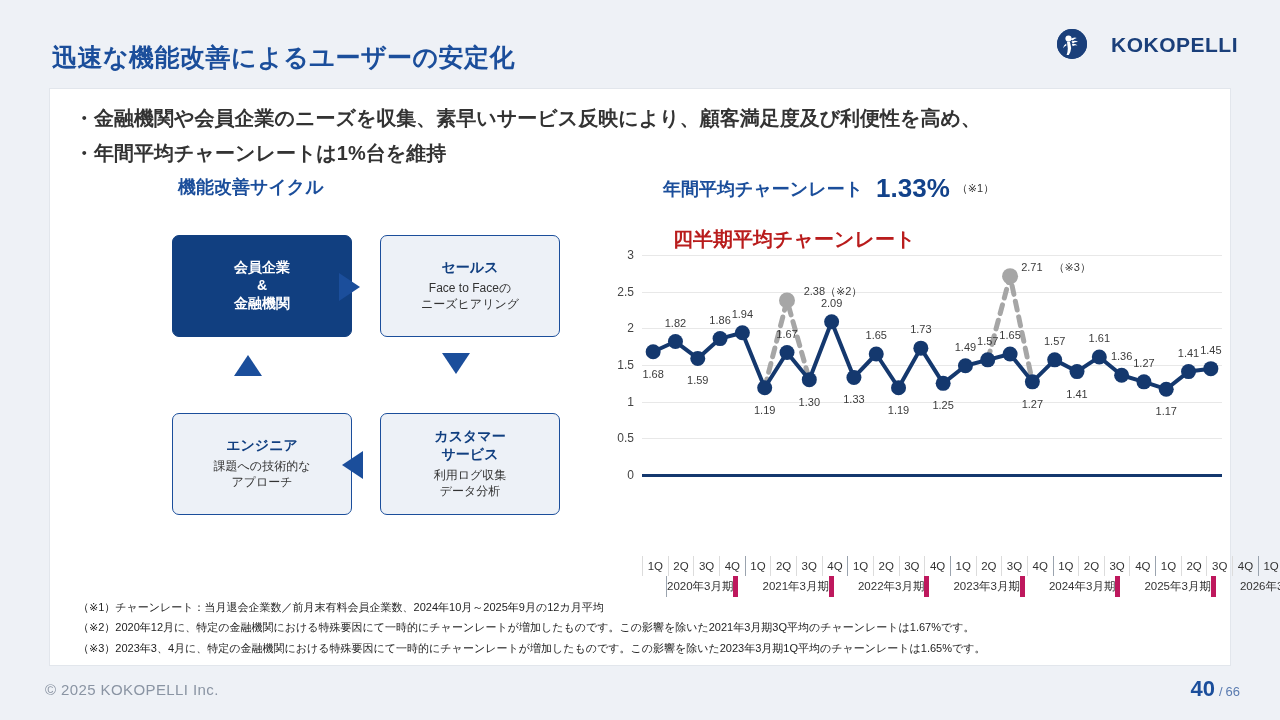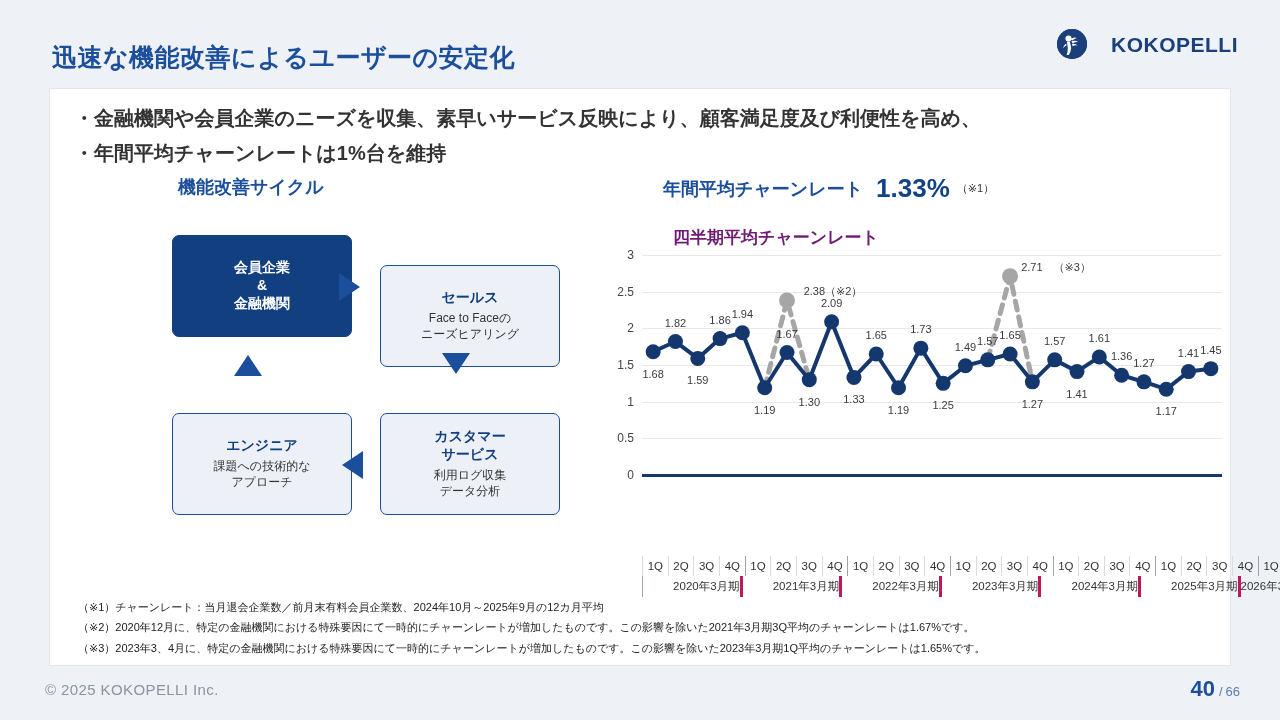--- a/index.html
+++ b/index.html
@@ -73,21 +73,21 @@
   }
   .node.filled { background: #113f80; border-color: #113f80; }
   .node .nt {
     font-size: 14px; font-weight: bold; color: #113f80; line-height: 1.28;
   }
   .node.filled .nt { color: #ffffff; }
   .node .ns {
     font-size: 12px; color: #333; line-height: 1.4; margin-top: 3px;
   }
   .n-tl { left: 0; top: 0; }
-  .n-tr { left: 208px; top: 0; margin-top: 30px; }
+  .n-tr { left: 208px; top: 0; }
   .n-bl { left: 0; top: 178px; }
   .n-br { left: 208px; top: 178px; }
 
   .tri { position: absolute; width: 0; height: 0; }
   .tri-right {
     left: 167px; top: 38px;
     border-top: 14px solid transparent; border-bottom: 14px solid transparent;
     border-left: 21px solid #1b4e9b;
   }
   .tri-down {
@@ -116,21 +116,21 @@
     font-size: 18px; font-weight: bold; color: #1b4e9b;
   }
   .rate-headline .rh-val {
     font-size: 26px; font-weight: bold; color: #12428a; margin-left: 13px;
   }
   .rate-headline .rh-note {
     font-size: 11px; color: #333; margin-left: 7px;
   }
   .chart-title {
     position: absolute; left: 103px; top: 51px;
-    font-size: 17px; font-weight: bold; color: #701a75;
+    font-size: 20px; font-weight: bold; color: #b91c1c;
     white-space: nowrap;
   }
 
   .chartbox { position: absolute; left: 72px; top: 80px; width: 580px; height: 220px; }
 
   .legend {
     position: absolute; left: 40px; top: -3px; width: 540px;
     display: flex; align-items: center; font-size: 11px; color: #444;
   }
   .lg { display: flex; align-items: center; gap: 5px; }
@@ -166,22 +166,22 @@
   
   .xaxis { position: absolute; left: 72px; top: 381px; width: 580px; }
   .xrow1, .xrow2 { display: flex; width: 668px; }
   .xq {
     flex: 1 1 0; text-align: center; font-size: 11.5px; color: #333;
     border-right: 1px solid #dcdcdc; line-height: 20px;
   }
   .xq.sep-major { border-right: 1px solid #9aa3ae; }
   .xq:first-child { border-left: 1px solid #dcdcdc; }
   .xy {
-    text-align: right; font-size: 11.5px; color: #333; line-height: 21px;
-    border-right: 3px solid #be185d; white-space: nowrap;
+    text-align: left; font-size: 11.5px; color: #333; line-height: 21px;
+    border-right: 5px solid #be185d; white-space: nowrap; margin-left: 24px;
   }
   .xy:first-child { border-left: 1px solid #9aa3ae; }
 
   
   .notes {
     position: absolute; left: 28px; top: 508px; width: 1140px;
     font-size: 11px; color: #222; line-height: 1.85;
   }
   .notes div { white-space: nowrap; }
 

